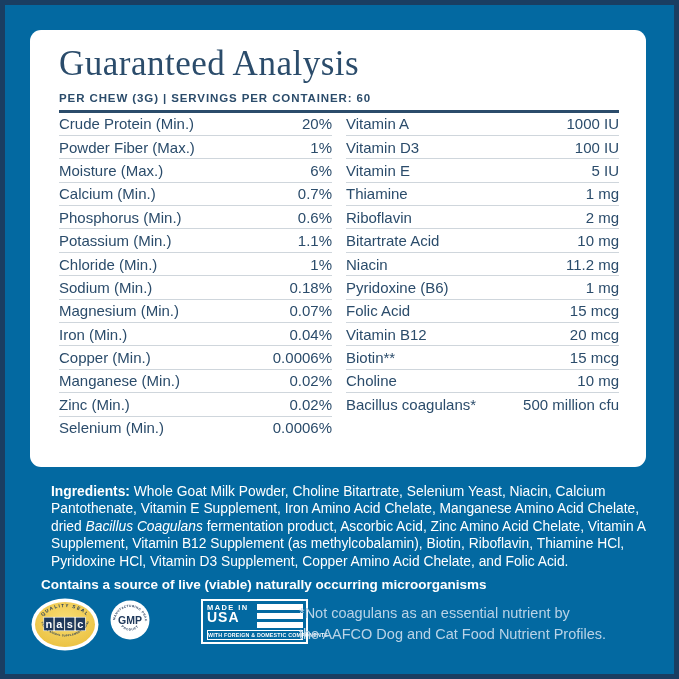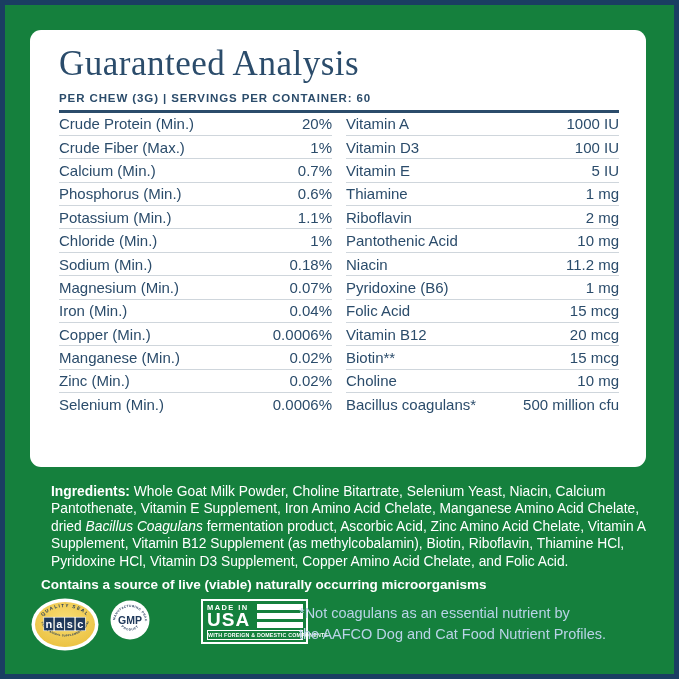--- a/index.html
+++ b/index.html
@@ -1,17 +1,17 @@
 <!DOCTYPE html>
 <html><head>
 <meta charset="utf-8">
 <style>
   html,body{margin:0;padding:0;}
   body{font-family:"Liberation Sans",sans-serif;}
-  .stage{position:relative;width:679px;height:679px;background:#15803d;overflow:hidden;
+  .stage{position:relative;width:679px;height:679px;background:#0369a1;overflow:hidden;
          box-shadow:inset 0 0 0 5px #1a3e62;}
   .card{position:absolute;left:30px;top:30px;width:616px;height:437px;background:#ffffff;
         border-radius:11px;box-sizing:border-box;padding:15px 27px 0 29px;}
   .title{font-family:"Liberation Serif",serif;font-size:35px;font-weight:400;color:#2b4c6b;
          margin:0;letter-spacing:0.5px;line-height:1.1;}
   .subtitle{margin-top:8px;font-size:11.5px;font-weight:700;letter-spacing:0.9px;color:#2b4c6b;}
   .rule{margin-top:6px;height:3px;background:#2b4c6b;}
   .table{display:flex;gap:14px;}
   .col{flex:1;min-width:0;}
   .row{height:22.4px;display:flex;justify-content:space-between;align-items:center;
@@ -22,21 +22,21 @@
   .ingredients{position:absolute;left:51px;top:483px;width:616px;margin:0;
                font-size:13.8px;line-height:17.4px;color:#ffffff;}
   .ingredients b{font-weight:700;}
   .contains{position:absolute;left:33px;top:569px;margin:8px;font-size:13.5px;font-weight:700;color:#ffffff;}
   .nasc{position:absolute;left:31px;top:598px;width:68px;height:53px;}
   .gmp{position:absolute;left:110px;top:600px;width:40px;height:40px;}
   .usa{position:absolute;left:165px;top:599px;width:107px;height:45px;border:2px solid #fff;
        box-sizing:border-box;padding:2px 3px 2px 4px;display:flex;flex-direction:column;margin-left:36px;}
   .usa-top{display:flex;justify-content:space-between;flex:1;}
   .usa-madein{font-size:7.5px;font-weight:700;color:#fff;letter-spacing:1.4px;}
-  .usa-usa{font-size:19px;font-weight:700;color:#fff;line-height:0.8;letter-spacing:1px;}
+  .usa-usa{font-size:14px;font-weight:700;color:#fff;line-height:0.8;letter-spacing:1px;}
   .usa-bars{display:flex;flex-direction:column;justify-content:space-between;width:46px;padding:1px 0 2px;}
   .usa-bars i{display:block;height:6px;background:#fff;}
   .usa-caption{border:1px solid #fff;color:#fff;font-size:5.3px;text-align:center;
                letter-spacing:0.2px;padding:1.5px 0 1px;white-space:nowrap;font-weight:700;}
   .footnote{position:absolute;left:299px;top:603px;font-size:14.5px;line-height:21px;color:#b9d3e7;}
   .sealnavy{fill:#20395b;}
 </style>
 </head>
 <body>
 
@@ -49,24 +49,28 @@
     <div class="table">
       <div class="col">
 
           <div class="row">
             <span class="lbl">Crude Protein (Min.)</span>
             <span class="val">20%</span>
           </div>
 
 
           <div class="row">
-            <span class="lbl">Crude Fiber (Max.)</span>
+            <span class="lbl">Powder Fiber (Max.)</span>
             <span class="val">1%</span>
           </div>
 
+          <div class="row">
+            <span class="lbl">Moisture (Max.)</span>
+            <span class="val">6%</span>
+          </div>
 
           <div class="row">
             <span class="lbl">Calcium (Min.)</span>
             <span class="val">0.7%</span>
           </div>
 
           <div class="row">
             <span class="lbl">Phosphorus (Min.)</span>
             <span class="val">0.6%</span>
           </div>
@@ -137,21 +141,21 @@
             <span class="lbl">Thiamine</span>
             <span class="val">1 mg</span>
           </div>
 
           <div class="row">
             <span class="lbl">Riboflavin</span>
             <span class="val">2 mg</span>
           </div>
 
           <div class="row">
-            <span class="lbl">Pantothenic Acid</span>
+            <span class="lbl">Bitartrate Acid</span>
             <span class="val">10 mg</span>
           </div>
 
           <div class="row">
             <span class="lbl">Niacin</span>
             <span class="val">11.2 mg</span>
           </div>
 
           <div class="row">
             <span class="lbl">Pyridoxine (B6)</span>

